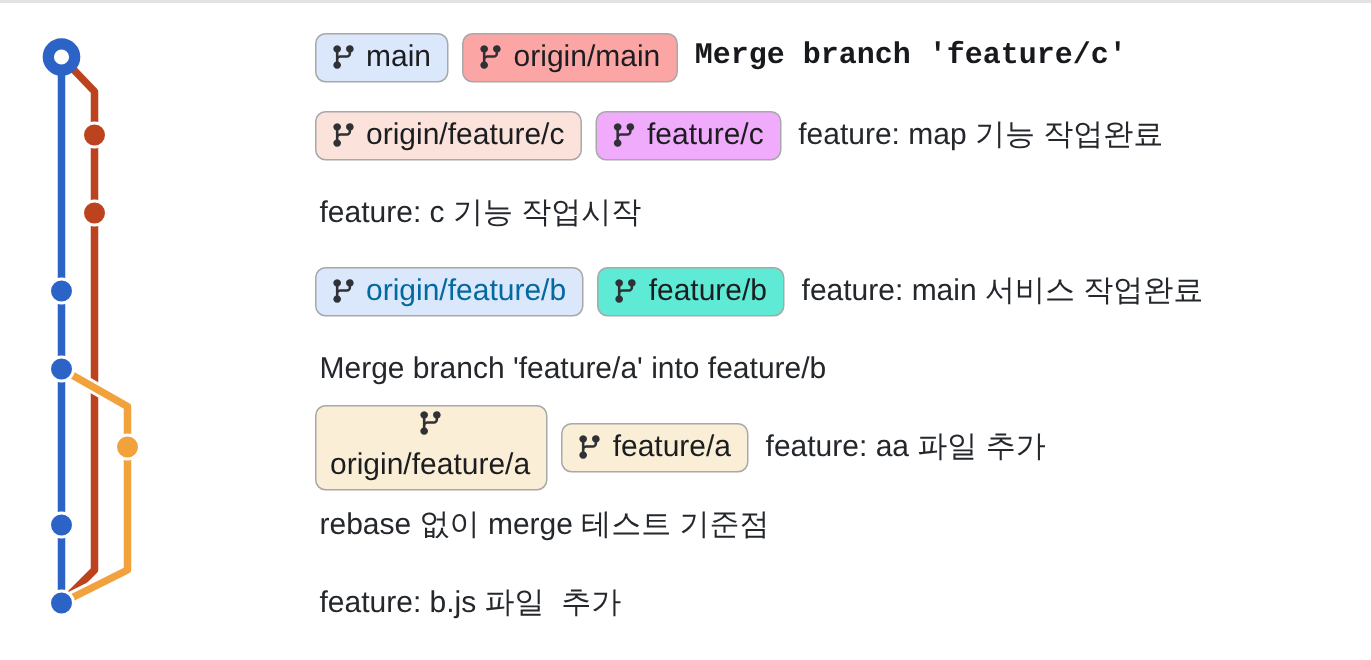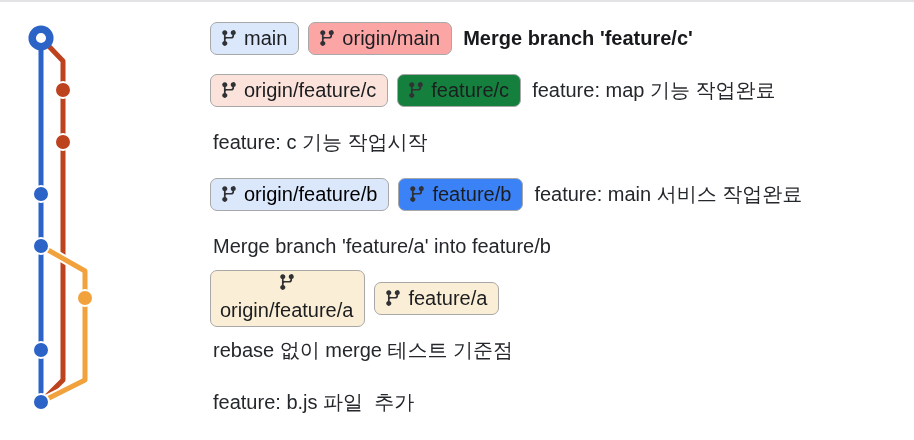--- a/index.html
+++ b/index.html
@@ -14,21 +14,21 @@
   .row{display:flex;align-items:center;height:52px;column-gap:9px;cursor:pointer;}
   .badge{
     display:inline-flex;align-items:center;gap:6px;
     padding:2px 11px 3px 9px;border-radius:7px;
     border:1.5px solid #a8a8a8;
     font-size:20px;line-height:26px;color:#1b1d20;white-space:nowrap;
   }
   .badge svg{flex:none;display:block;}
   .msg{font-size:20px;line-height:26px;color:#24272b;white-space:pre;margin-left:2px;}
   .row > .msg:first-child{margin-left:3px;}
-  .msg.bold{font-weight:700;color:#17191c;}
+  .msg.bold{font-weight:700;color:#17191c;font-family:Liberation Mono, monospace;}
 </style>
 </head>
 <body>
 
 <div class="app">
   <div class="topline" style="background: rgb(227, 227, 229);"></div>
   <svg class="graph" width="110" height="440" viewBox="0 0 110 440">
       <path d="M 41 38 L 41 402" fill="none" stroke="#ffffff" stroke-width="9" stroke-linejoin="round" stroke-linecap="round"></path>
       <path d="M 41 38 L 41 402" fill="none" stroke="#2c63c7" stroke-width="5" stroke-linejoin="round" stroke-linecap="round"></path>
       <path d="M 41 38 L 63 61 L 63 380 L 41 402" fill="none" stroke="#ffffff" stroke-width="9" stroke-linejoin="round" stroke-linecap="round"></path>
@@ -60,39 +60,39 @@
         </span>
         <span class="msg bold">Merge branch 'feature/c'</span>
       </div>
       <div class="row">
         <span class="badge" style="background: rgb(251, 226, 218); border-color: rgb(168, 168, 168); color: rgb(27, 29, 32);">
           <svg width="18" height="18" viewBox="0 0 16 16">
             <path d="M9.5 3.25a2.25 2.25 0 1 1 3 2.122V6A2.5 2.5 0 0 1 10 8.5H6a1 1 0 0 0-1 1v1.128a2.251 2.251 0 1 1-1.5 0V5.372a2.25 2.25 0 1 1 1.5 0v1.836A2.493 2.493 0 0 1 6 7h4a1 1 0 0 0 1-1v-.628a2.25 2.25 0 0 1-1.5-2.122Z" fill="#2f3135"></path>
           </svg>
           <span>origin/feature/c</span>
         </span>
-        <span class="badge" style="background: #15803d; border-color: rgb(168, 168, 168); color: rgb(27, 29, 32);">
+        <span class="badge" style="background: #f0abfc; border-color: rgb(168, 168, 168); color: rgb(27, 29, 32);">
           <svg width="18" height="18" viewBox="0 0 16 16">
             <path d="M9.5 3.25a2.25 2.25 0 1 1 3 2.122V6A2.5 2.5 0 0 1 10 8.5H6a1 1 0 0 0-1 1v1.128a2.251 2.251 0 1 1-1.5 0V5.372a2.25 2.25 0 1 1 1.5 0v1.836A2.493 2.493 0 0 1 6 7h4a1 1 0 0 0 1-1v-.628a2.25 2.25 0 0 1-1.5-2.122Z" fill="#2f3135"></path>
           </svg>
           <span>feature/c</span>
         </span>
         <span class="msg">feature: map 기능 작업완료</span>
       </div>
       <div class="row">
         <span class="msg">feature: c 기능 작업시작</span>
       </div>
       <div class="row">
-        <span class="badge" style="background: rgb(219, 231, 250); border-color: rgb(168, 168, 168); color: #000000; align-items: center;">
+        <span class="badge" style="background: rgb(219, 231, 250); border-color: rgb(168, 168, 168); color: #0369a1; align-items: center;">
           <svg width="18" height="18" viewBox="0 0 16 16">
             <path d="M9.5 3.25a2.25 2.25 0 1 1 3 2.122V6A2.5 2.5 0 0 1 10 8.5H6a1 1 0 0 0-1 1v1.128a2.251 2.251 0 1 1-1.5 0V5.372a2.25 2.25 0 1 1 1.5 0v1.836A2.493 2.493 0 0 1 6 7h4a1 1 0 0 0 1-1v-.628a2.25 2.25 0 0 1-1.5-2.122Z" fill="#2f3135"></path>
           </svg>
           <span>origin/feature/b</span>
         </span>
-        <span class="badge" style="background: #3b82f6; border-color: rgb(168, 168, 168); color: rgb(27, 29, 32);">
+        <span class="badge" style="background: #5eead4; border-color: rgb(168, 168, 168); color: rgb(27, 29, 32);">
           <svg width="18" height="18" viewBox="0 0 16 16">
             <path d="M9.5 3.25a2.25 2.25 0 1 1 3 2.122V6A2.5 2.5 0 0 1 10 8.5H6a1 1 0 0 0-1 1v1.128a2.251 2.251 0 1 1-1.5 0V5.372a2.25 2.25 0 1 1 1.5 0v1.836A2.493 2.493 0 0 1 6 7h4a1 1 0 0 0 1-1v-.628a2.25 2.25 0 0 1-1.5-2.122Z" fill="#2f3135"></path>
           </svg>
           <span>feature/b</span>
         </span>
         <span class="msg">feature: main 서비스 작업완료</span>
       </div>
       <div class="row">
         <span class="msg">Merge branch 'feature/a' into feature/b</span>
       </div>
@@ -102,20 +102,21 @@
             <path d="M9.5 3.25a2.25 2.25 0 1 1 3 2.122V6A2.5 2.5 0 0 1 10 8.5H6a1 1 0 0 0-1 1v1.128a2.251 2.251 0 1 1-1.5 0V5.372a2.25 2.25 0 1 1 1.5 0v1.836A2.493 2.493 0 0 1 6 7h4a1 1 0 0 0 1-1v-.628a2.25 2.25 0 0 1-1.5-2.122Z" fill="#2f3135"></path>
           </svg>
           <span>origin/feature/a</span>
         </span>
         <span class="badge" style="background: rgb(251, 238, 214); border-color: rgb(168, 168, 168); color: rgb(27, 29, 32);">
           <svg width="18" height="18" viewBox="0 0 16 16">
             <path d="M9.5 3.25a2.25 2.25 0 1 1 3 2.122V6A2.5 2.5 0 0 1 10 8.5H6a1 1 0 0 0-1 1v1.128a2.251 2.251 0 1 1-1.5 0V5.372a2.25 2.25 0 1 1 1.5 0v1.836A2.493 2.493 0 0 1 6 7h4a1 1 0 0 0 1-1v-.628a2.25 2.25 0 0 1-1.5-2.122Z" fill="#2f3135"></path>
           </svg>
           <span>feature/a</span>
         </span>
+        <span class="msg">feature: aa 파일 추가</span>
       </div>
       <div class="row">
         <span class="msg">rebase 없이 merge 테스트 기준점</span>
       </div>
       <div class="row">
         <span class="msg">feature: b.js 파일  추가</span>
       </div>
     </div>
 </div>
 

